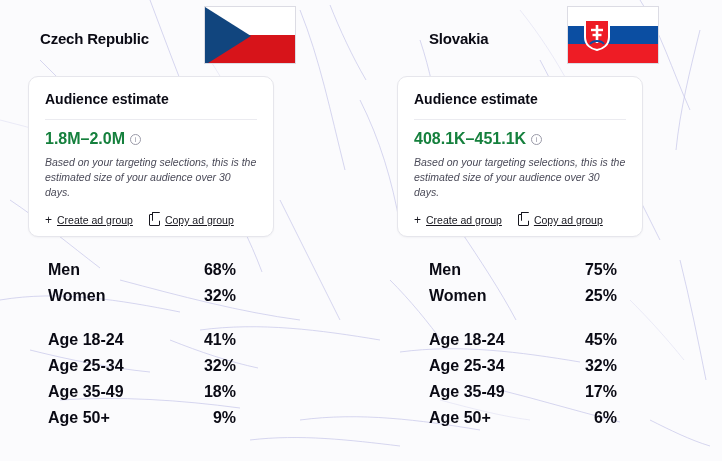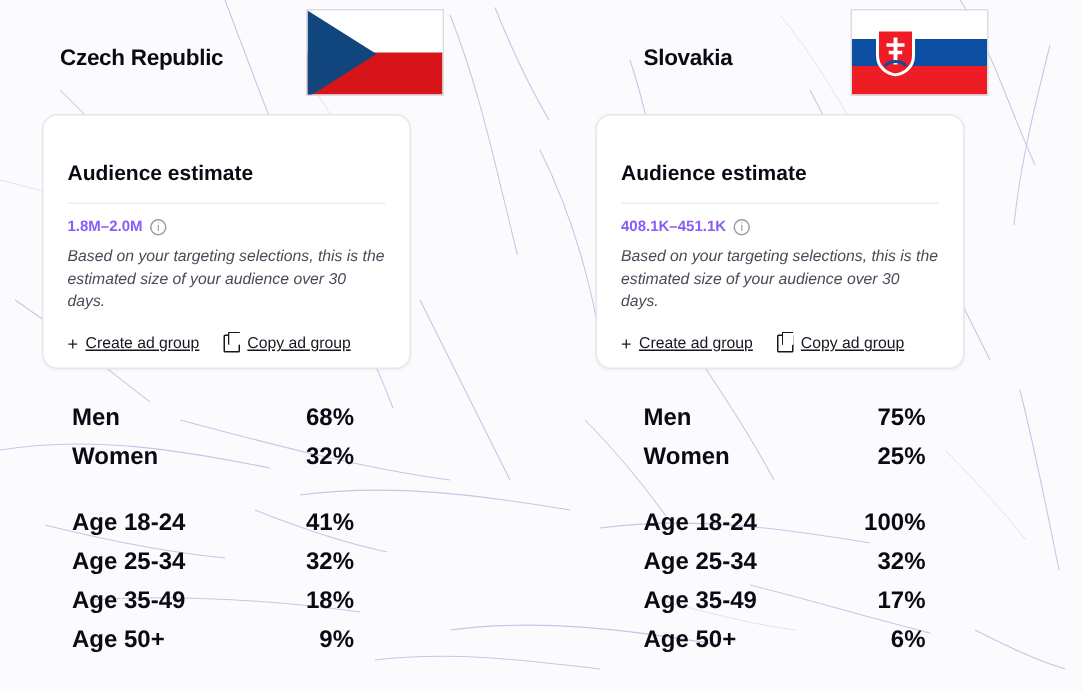--- a/index.html
+++ b/index.html
@@ -85,21 +85,21 @@
     top: 12px;
     width: 26px;
     height: 32px;
   }
 
   .card {
     background: #ffffff;
     border: 1px solid #e6e6ec;
     border-radius: 10px;
     box-sizing: border-box;
-    padding: 30px 16px 10px 16px;
+    padding: 14px 16px 10px 16px;
     box-shadow: 0 1px 2px rgba(20,20,40,0.04);
   }
   .card-left { width: 246px; margin-left: 14px; }
   .card-right { width: 246px; margin-left: 12px; }
 
   .card-title {
     font-size: 14px;
     font-weight: bold;
     color: #0a0a14;
     margin-bottom: 12px;
@@ -109,23 +109,23 @@
     background: #ebebf0;
     margin: 0 0 10px 0;
   }
   .estimate-row {
     display: flex;
     align-items: center;
     gap: 5px;
     margin-bottom: 7px;
   }
   .estimate-value {
-    font-size: 10px;
+    font-size: 16px;
     font-weight: bold;
-    color: #8b5cf6;
+    color: #15803d;
   }
   .info-icon {
     width: 11px;
     height: 11px;
     border-radius: 50%;
     border: 1px solid #9a9aa8;
     color: #9a9aa8;
     font-size: 8px;
     line-height: 10px;
     text-align: center;
@@ -346,21 +346,21 @@
         <span class="stat-label">Men</span>
         <span class="stat-value">75%</span>
       </div>
       <div class="stat-row">
         <span class="stat-label">Women</span>
         <span class="stat-value">25%</span>
       </div>
       <div class="stat-gap"></div>
       <div class="stat-row">
         <span class="stat-label">Age 18-24</span>
-        <span class="stat-value">100%</span>
+        <span class="stat-value">45%</span>
       </div>
       <div class="stat-row">
         <span class="stat-label">Age 25-34</span>
         <span class="stat-value">32%</span>
       </div>
       <div class="stat-row">
         <span class="stat-label">Age 35-49</span>
         <span class="stat-value">17%</span>
       </div>
       <div class="stat-row">

